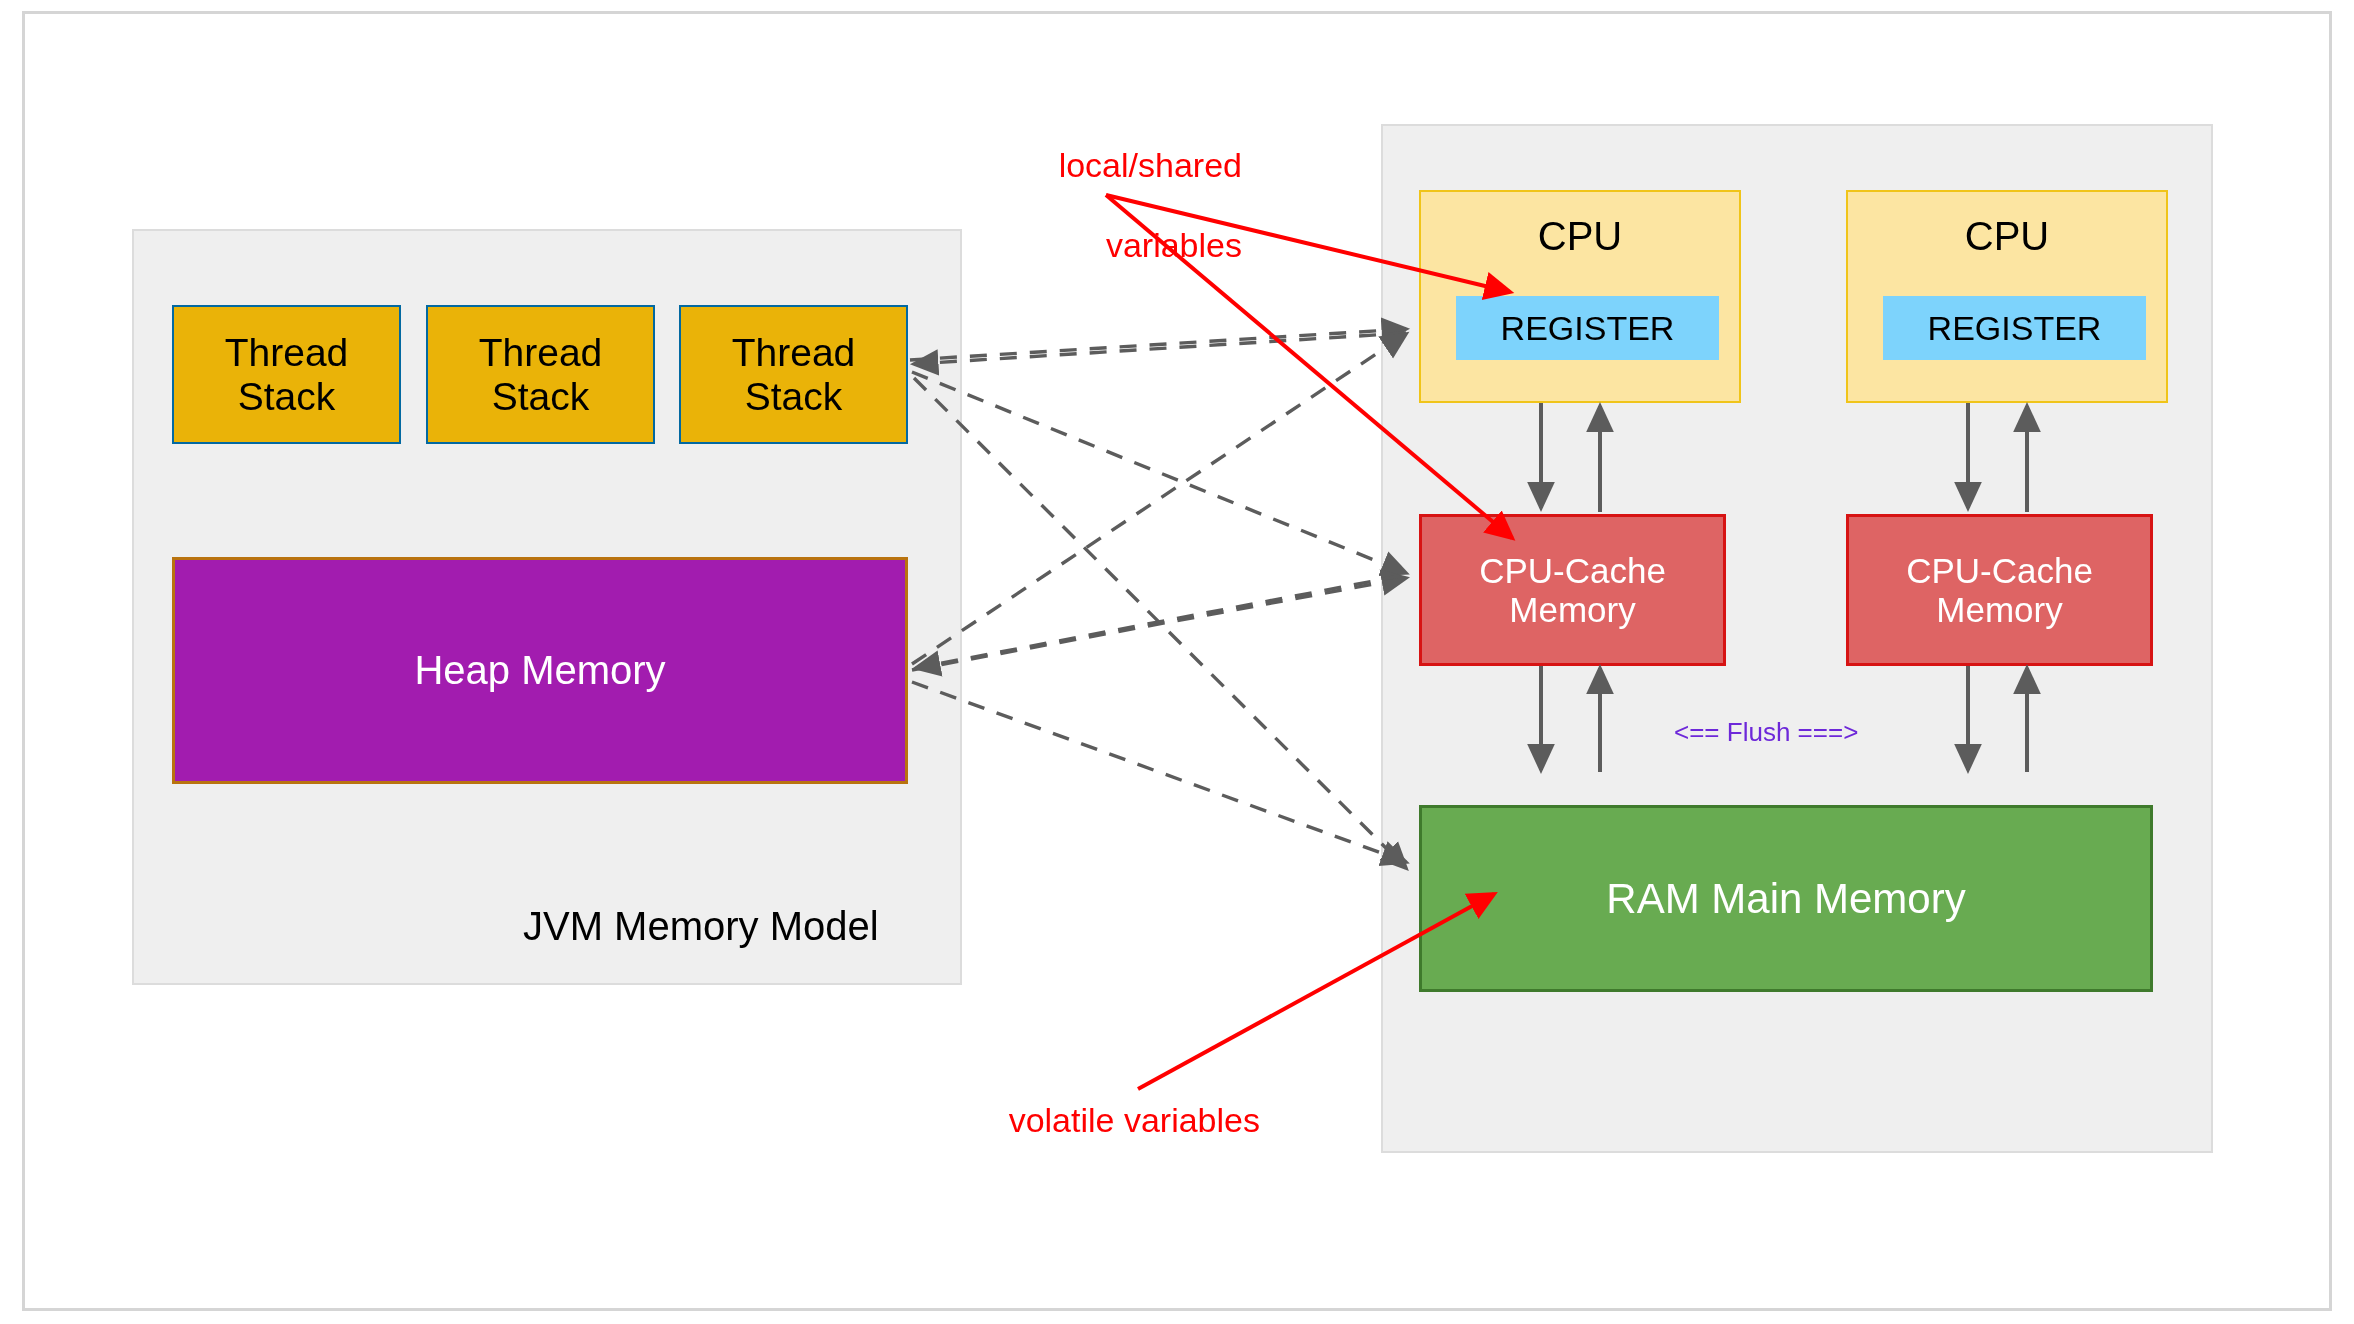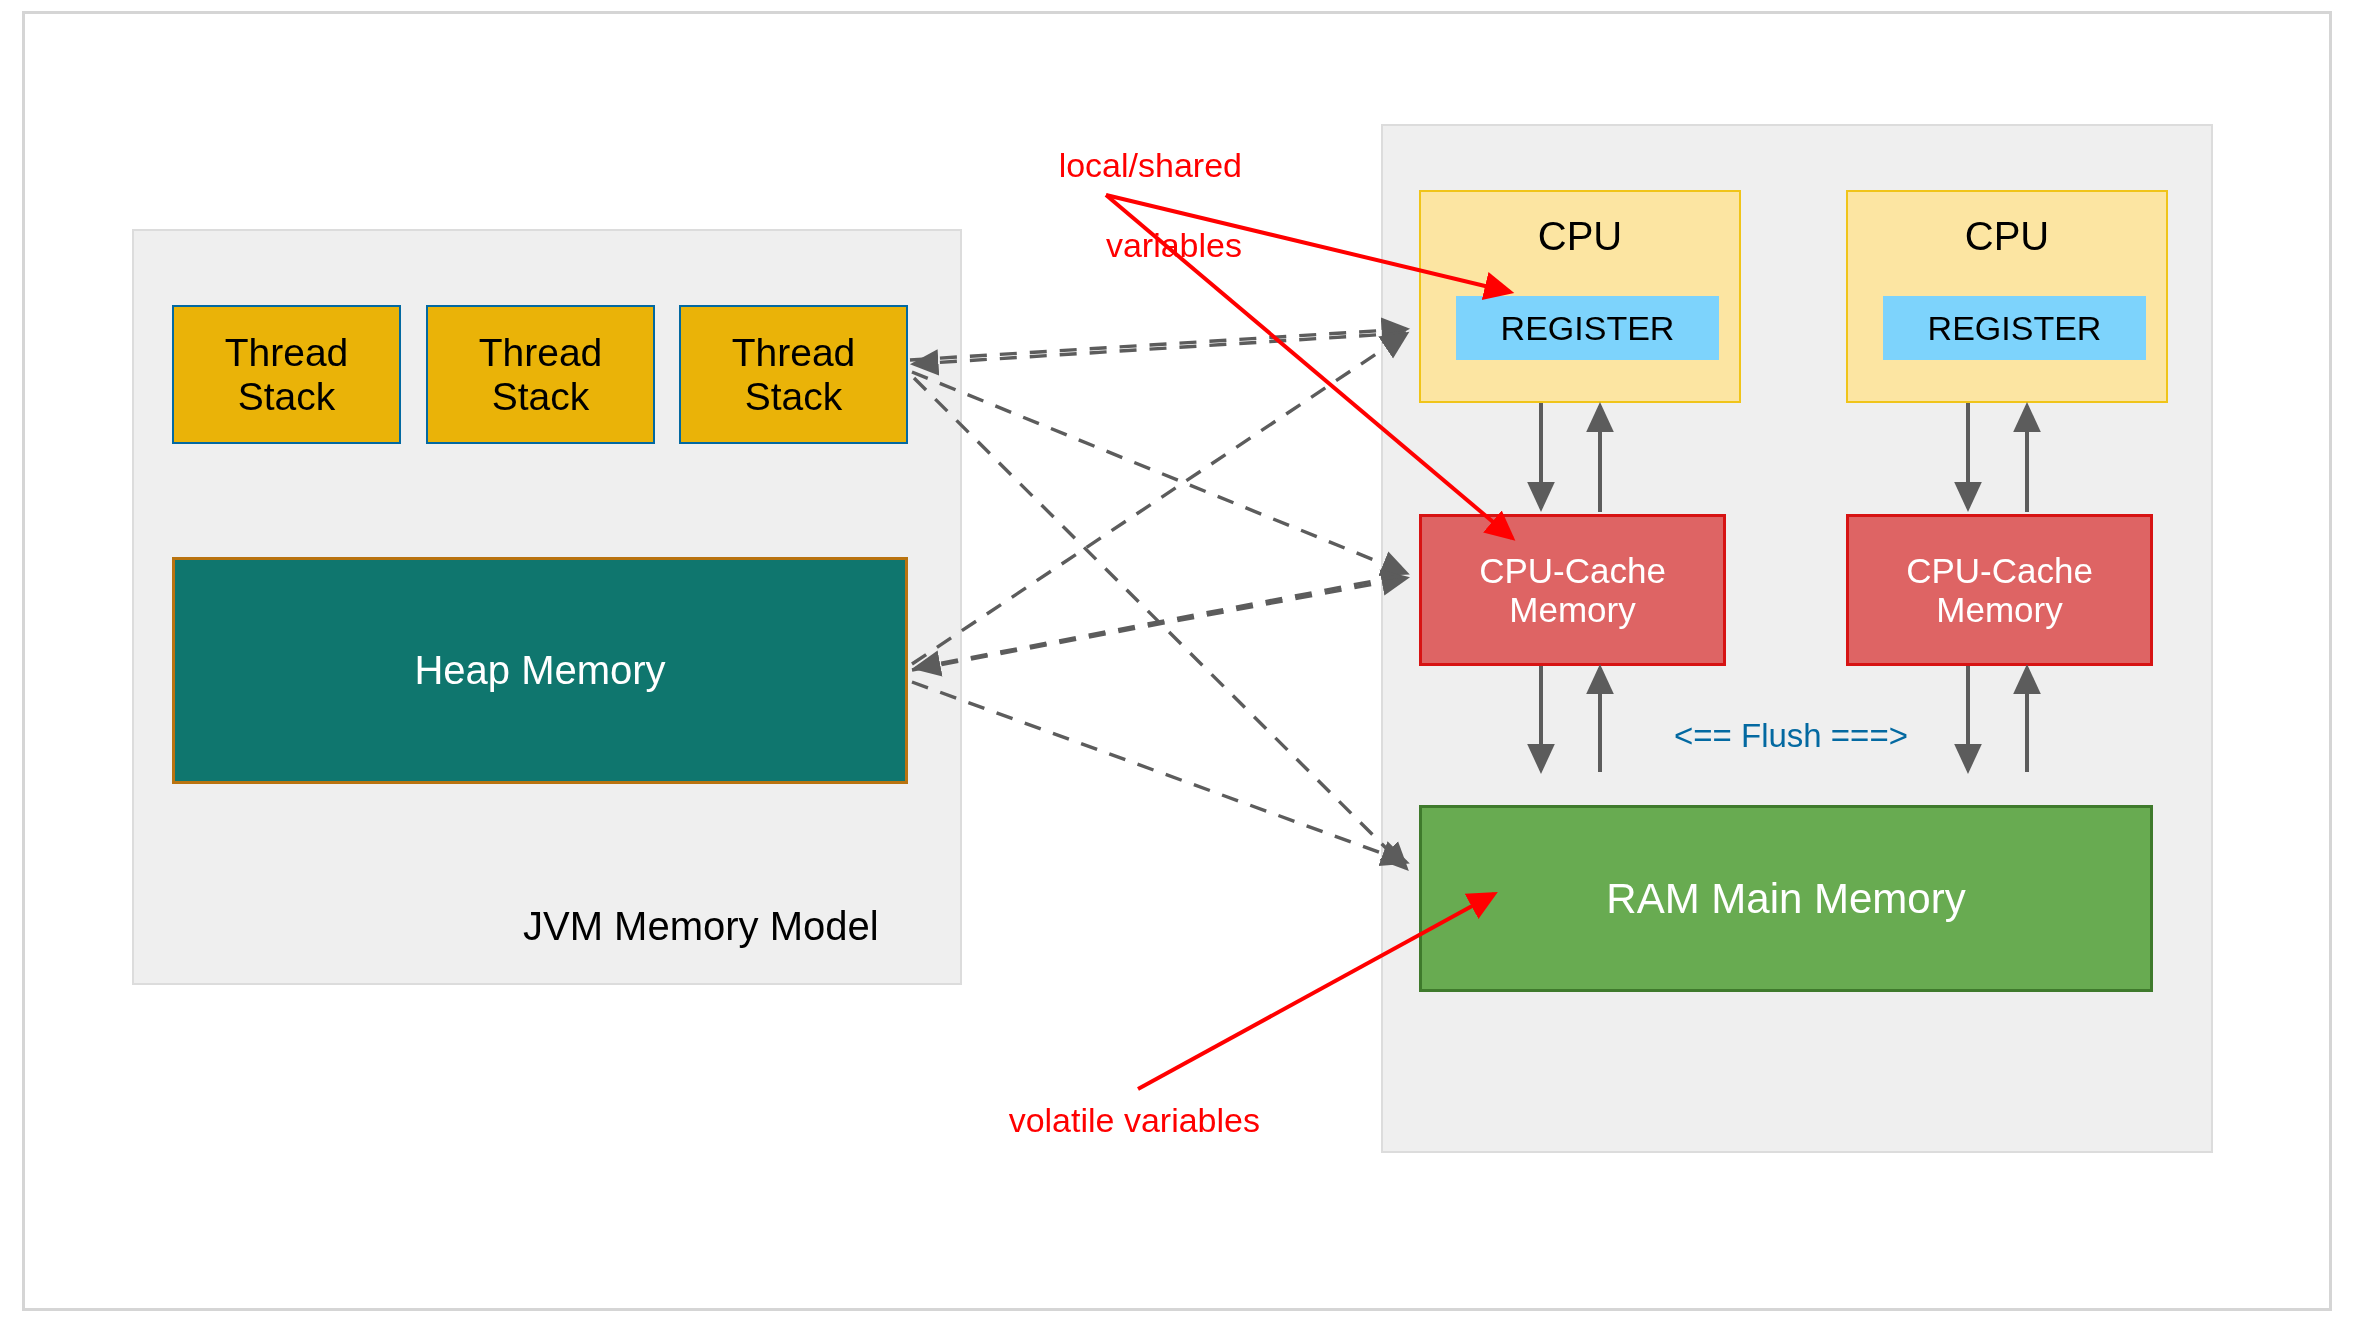--- a/index.html
+++ b/index.html
@@ -50,21 +50,21 @@
     text-align: center;
     line-height: 1.12;
   }
   .thread-stack {
     background: #eab308;
     border: 2px solid #0369a1;
     color: #000000;
     font-size: 39px;
   }
   .heap {
-    background: #0f766e;
+    background: #a21caf;
     border: 3px solid #b9730f;
     color: #ffffff;
     font-size: 40px;
   }
   .cpu {
     background: #fce5a2;
     border: 2px solid #f0c419;
     color: #000000;
     font-size: 40px;
     align-items: flex-start;
@@ -91,22 +91,22 @@
   .red-label {
     position: absolute;
     color: #ff0000;
     font-size: 34px;
     line-height: 1.18;
     white-space: pre-line;
     text-align: right;
   }
   .flush-label {
     position: absolute;
-    color: #0369a1;
-    font-size: 33px;
+    color: #6d28d9;
+    font-size: 26px;
     white-space: nowrap;
   }
   svg.overlay {
     position: absolute;
     left: 0;
     top: 0;
     width: 2354px;
     height: 1324px;
     pointer-events: none;
   }

